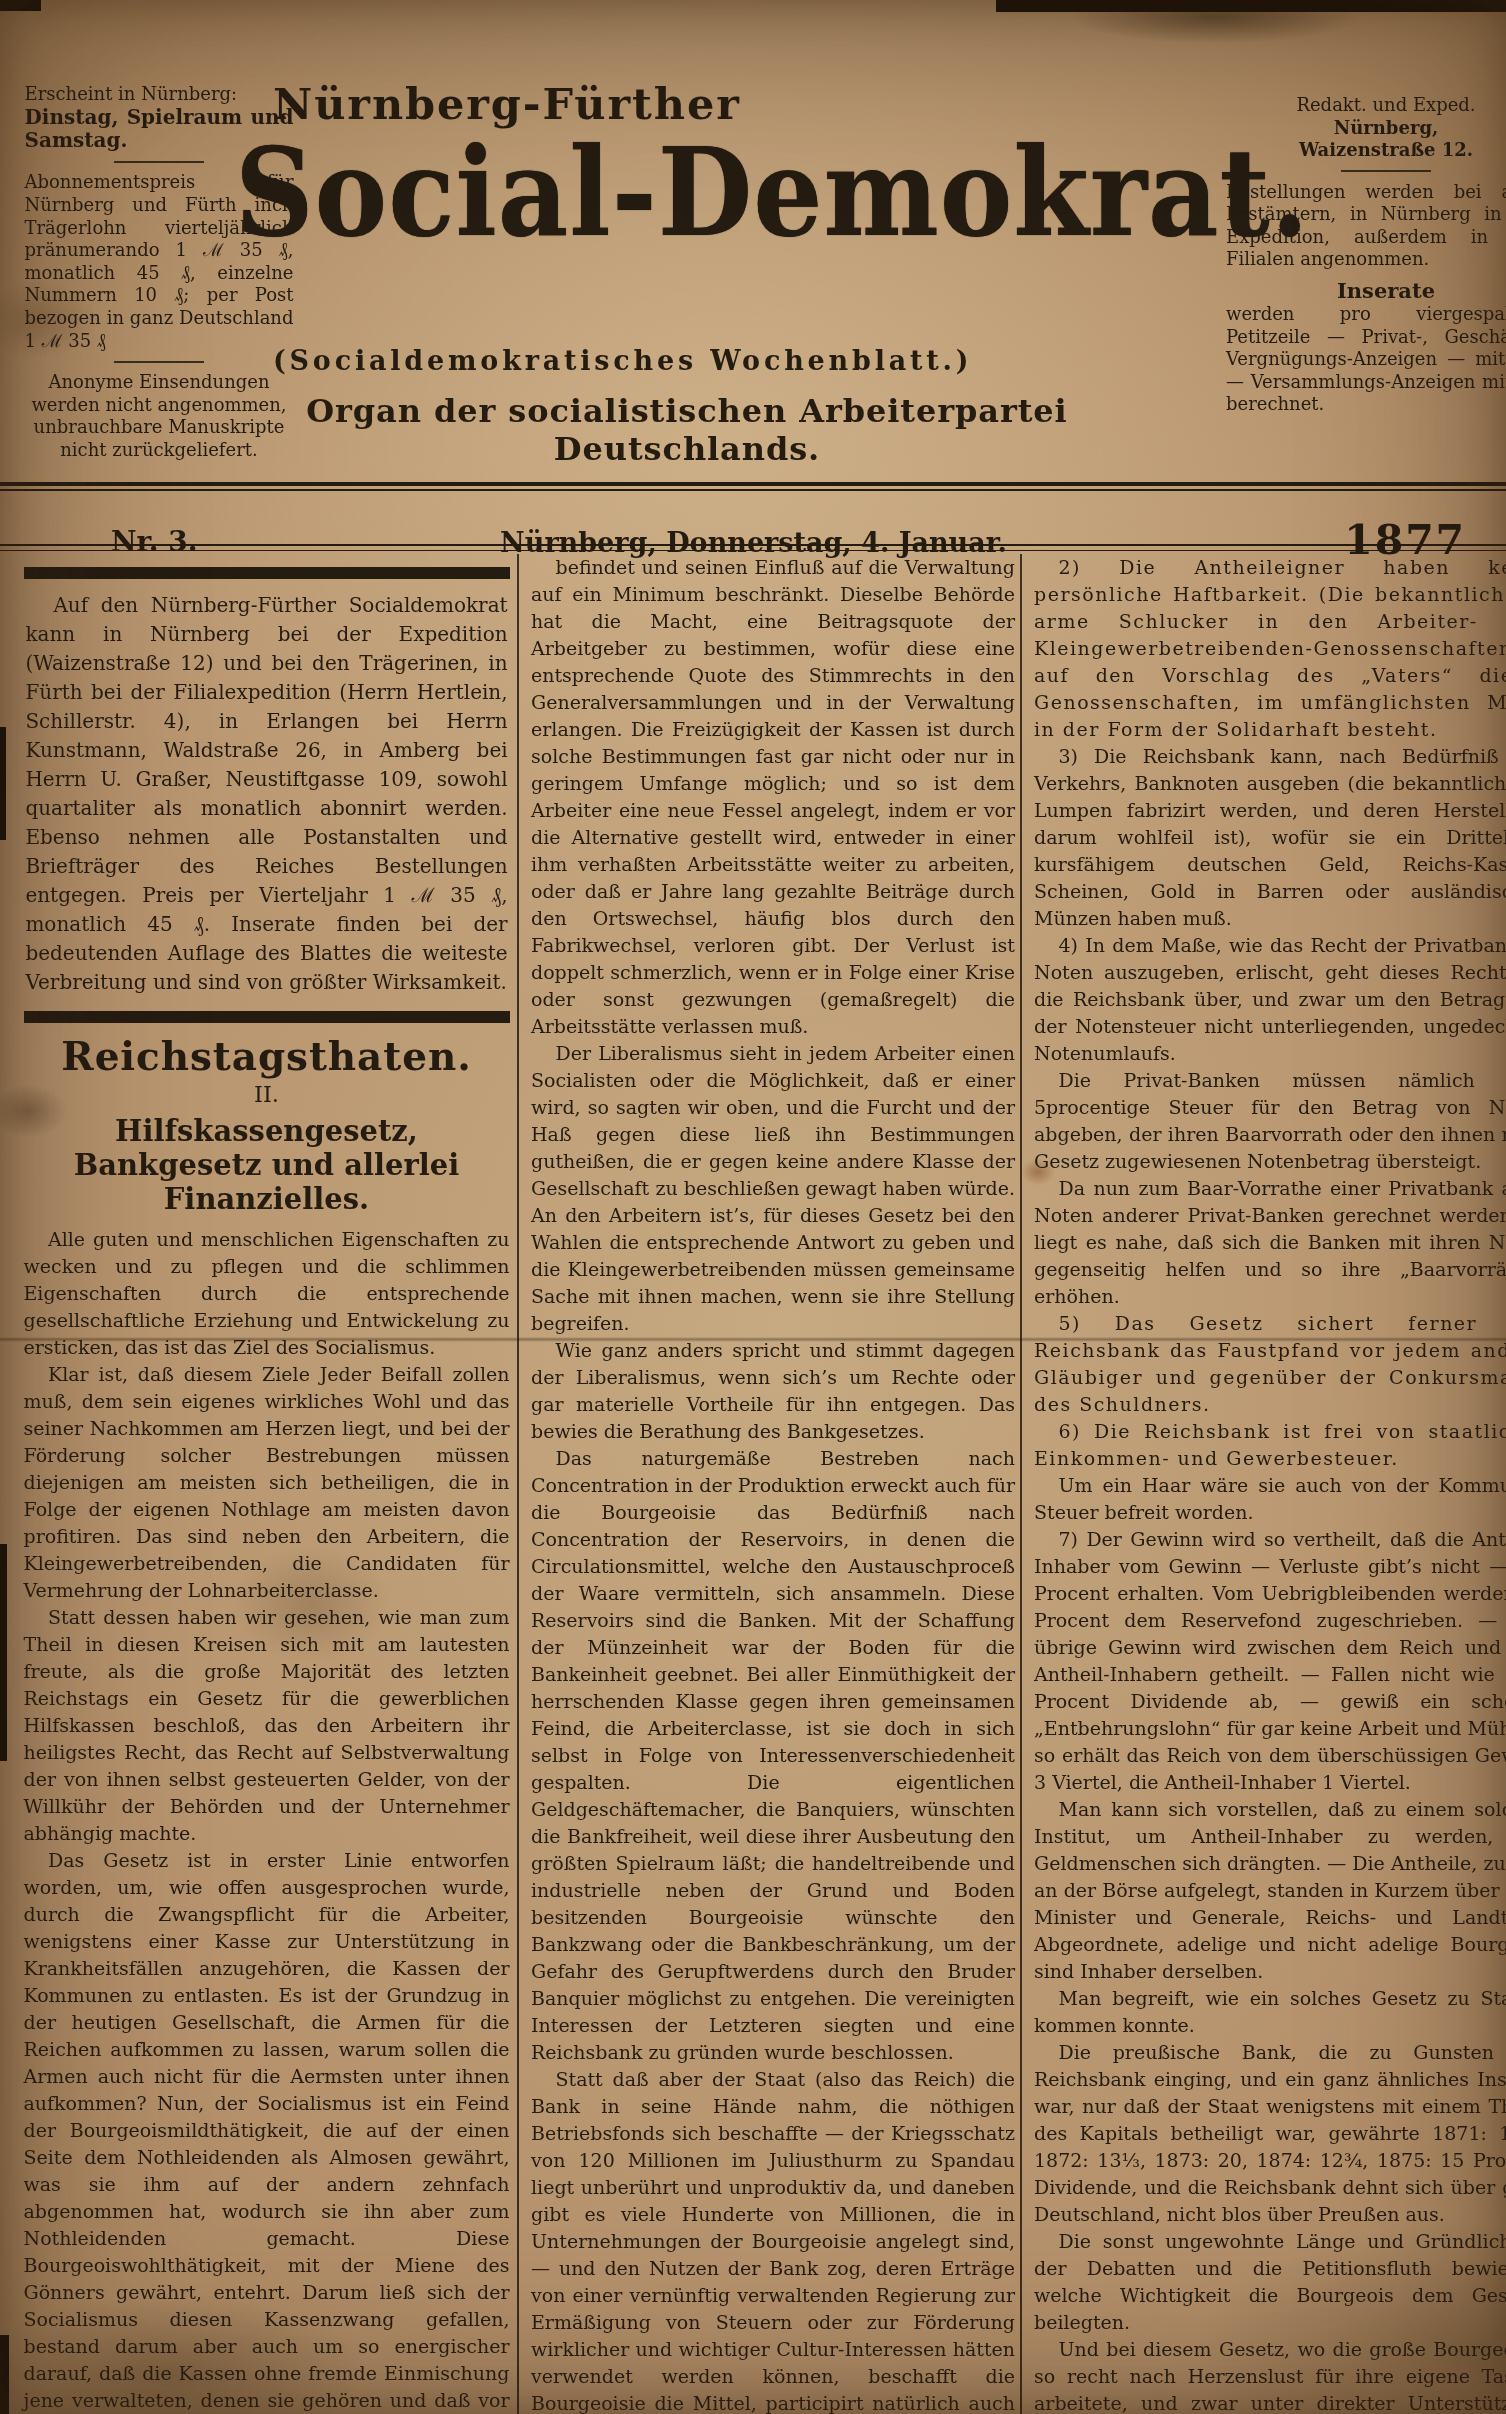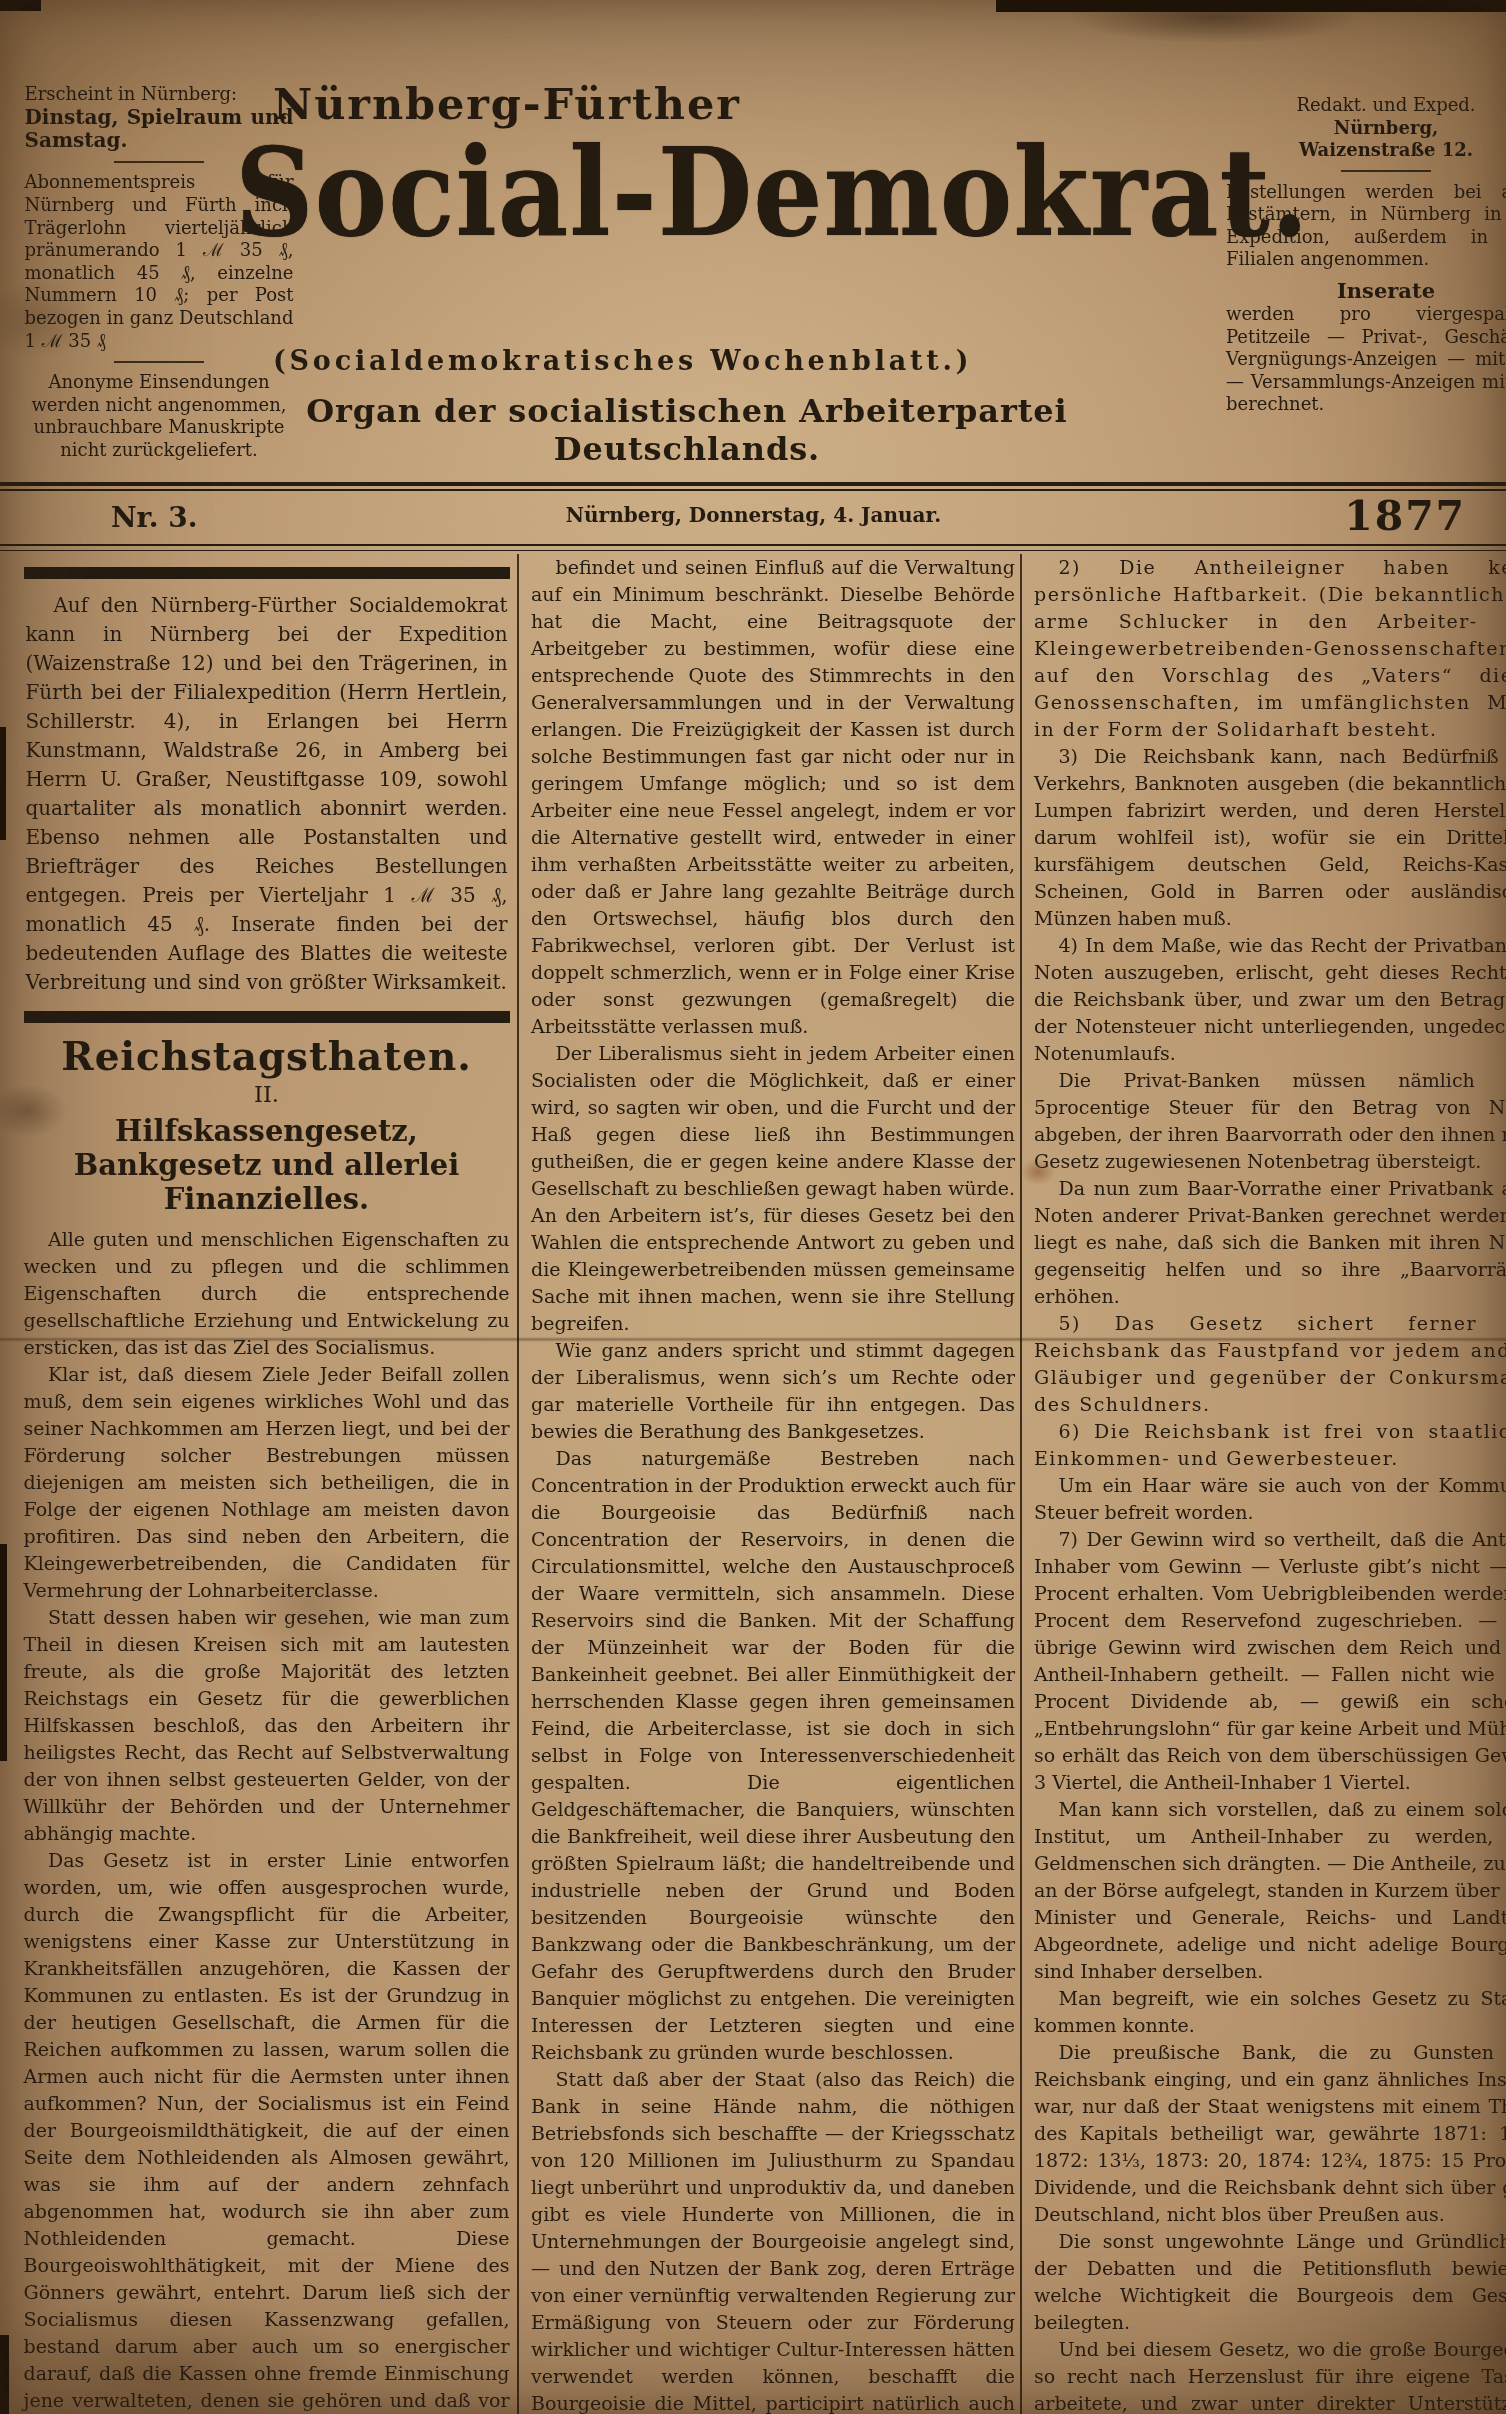--- a/index.html
+++ b/index.html
@@ -49,24 +49,24 @@
     font-size:109px;font-weight:bold;letter-spacing:0.9px;transform:scaleY(1.12);
     transform-origin:top center;text-shadow:0 0 0.9px var(--ink);white-space:nowrap;}
   .subtitle{position:absolute;left:273px;width:829px;top:345px;text-align:left;
     font-size:27px;font-weight:bold;letter-spacing:3.8px;}
   .organ{position:absolute;left:235px;width:904px;top:392px;text-align:center;
     font-size:32px;font-weight:bold;letter-spacing:0.9px;}
 
   .hrule{position:absolute;left:0;width:1507px;background:var(--ink);}
 
   
-  .dateline{position:absolute;left:0;top:490px;width:1479px;height:55px;}
+  .dateline{position:absolute;left:0;top:514px;width:1479px;height:55px;}
   .issue-no{position:absolute;left:111px;top:11.3px;font-size:28px;font-weight:bold;}
   .date-center{position:absolute;left:377px;width:753px;top:13px;text-align:center;
-    font-size:20px;font-weight:bold;}
+    font-size:27px;font-weight:bold;}
   .year{position:absolute;right:13px;top:1.9px;font-size:41px;font-weight:bold;letter-spacing:1.9px;}
 
   
   .columns{position:absolute;left:0;top:554px;width:1507px;height:1861px;overflow:hidden;}
   .col{position:absolute;top:0;font-size:19px;line-height:27px;text-align:justify;}
   .col1{left:23.5px;width:486px;}
   .col2{left:531px;width:484px;}
   .col3{left:1034px;width:514px;}
   .vdivider{position:absolute;top:0;height:1861px;width:1.9px;background:rgba(30,20,10,.8);}
   .para{margin:0;text-indent:24.5px;}

